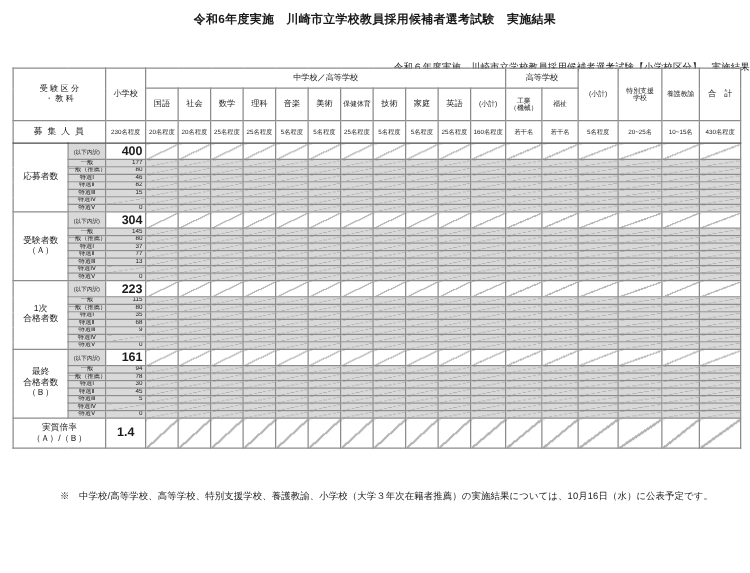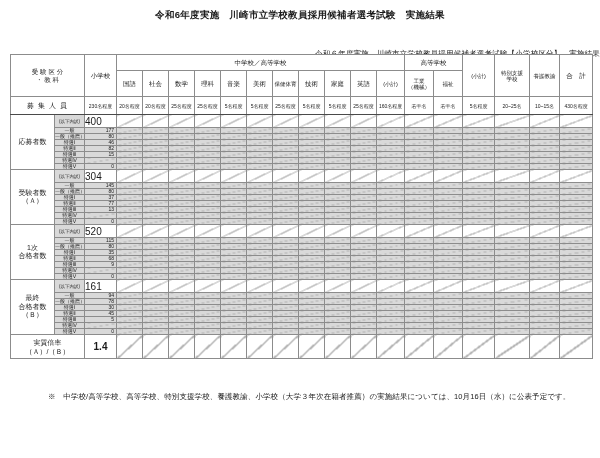--- a/index.html
+++ b/index.html
@@ -14,21 +14,21 @@
   td{border:1px solid #8c8c8c;padding:0;margin:0;text-align:center;vertical-align:middle;
      overflow:hidden;white-space:nowrap;color:#1a1a1a;}
   tr.h1{height:16px;} tr.h2{height:26px;} tr.recruit-row{height:18px;}
   tr.total-row{height:13px;} tr.sub-row{height:6px;} tr.ratio-row{height:24px;margin-top:40px;}
   .hdr{font-size:6.5px;line-height:7.5px;background:#fff;}
   .hdr-small{font-size:5.5px;line-height:6px;background:#fff;}
   .recruit{font-size:5px;line-height:6px;}
   .recruit-lbl{font-size:7px;letter-spacing:1px;}
   .blk-label{font-size:7px;line-height:8.5px;background:#fff;}
   .note-cell{font-size:4.5px;line-height:5px;}
-  .total-val{font-size:10px;font-weight:normal;text-align:left;padding-right:2px;}
+  .total-val{font-size:10px;font-weight:bold;text-align:right;padding-right:2px;}
   .sub-row td{font-size:5px;line-height:5px;}
   .val{text-align:right;padding-right:2px;font-size:5.5px;}
   .shade{background-color:#d9d9d9;}
   .h{background-image:linear-gradient(to bottom right,
       transparent 47.5%, #b3b3b3 47.5%, #b3b3b3 52.5%, transparent 52.5%);}
   tr.block-start td{border-top:1.5px solid #4a4a4a;}
   tr.recruit-row td{border-bottom:1.5px solid #4a4a4a;}
   .ratio-label{font-size:7px;line-height:9px;}
   .ratio-val{font-size:10px;font-weight:bold;}
   .footnote{position:absolute;top:392px;left:48px;width:540px;
@@ -444,21 +444,21 @@
           <td class="h shade"></td>
           <td class="h shade"></td>
           <td class="h shade"></td>
           <td class="h shade"></td>
           <td class="h shade"></td>
           <td class="h shade"></td>
         </tr>
         <tr class="total-row block-start">
           <td class="blk-label" rowspan="8">1次<br>合格者数</td>
           <td class="note-cell shade">(以下内訳)</td>
-          <td class="total-val">520</td>
+          <td class="total-val">223</td>
           <td class="h"></td>
           <td class="h"></td>
           <td class="h"></td>
           <td class="h"></td>
           <td class="h"></td>
           <td class="h"></td>
           <td class="h"></td>
           <td class="h"></td>
           <td class="h"></td>
           <td class="h"></td>

